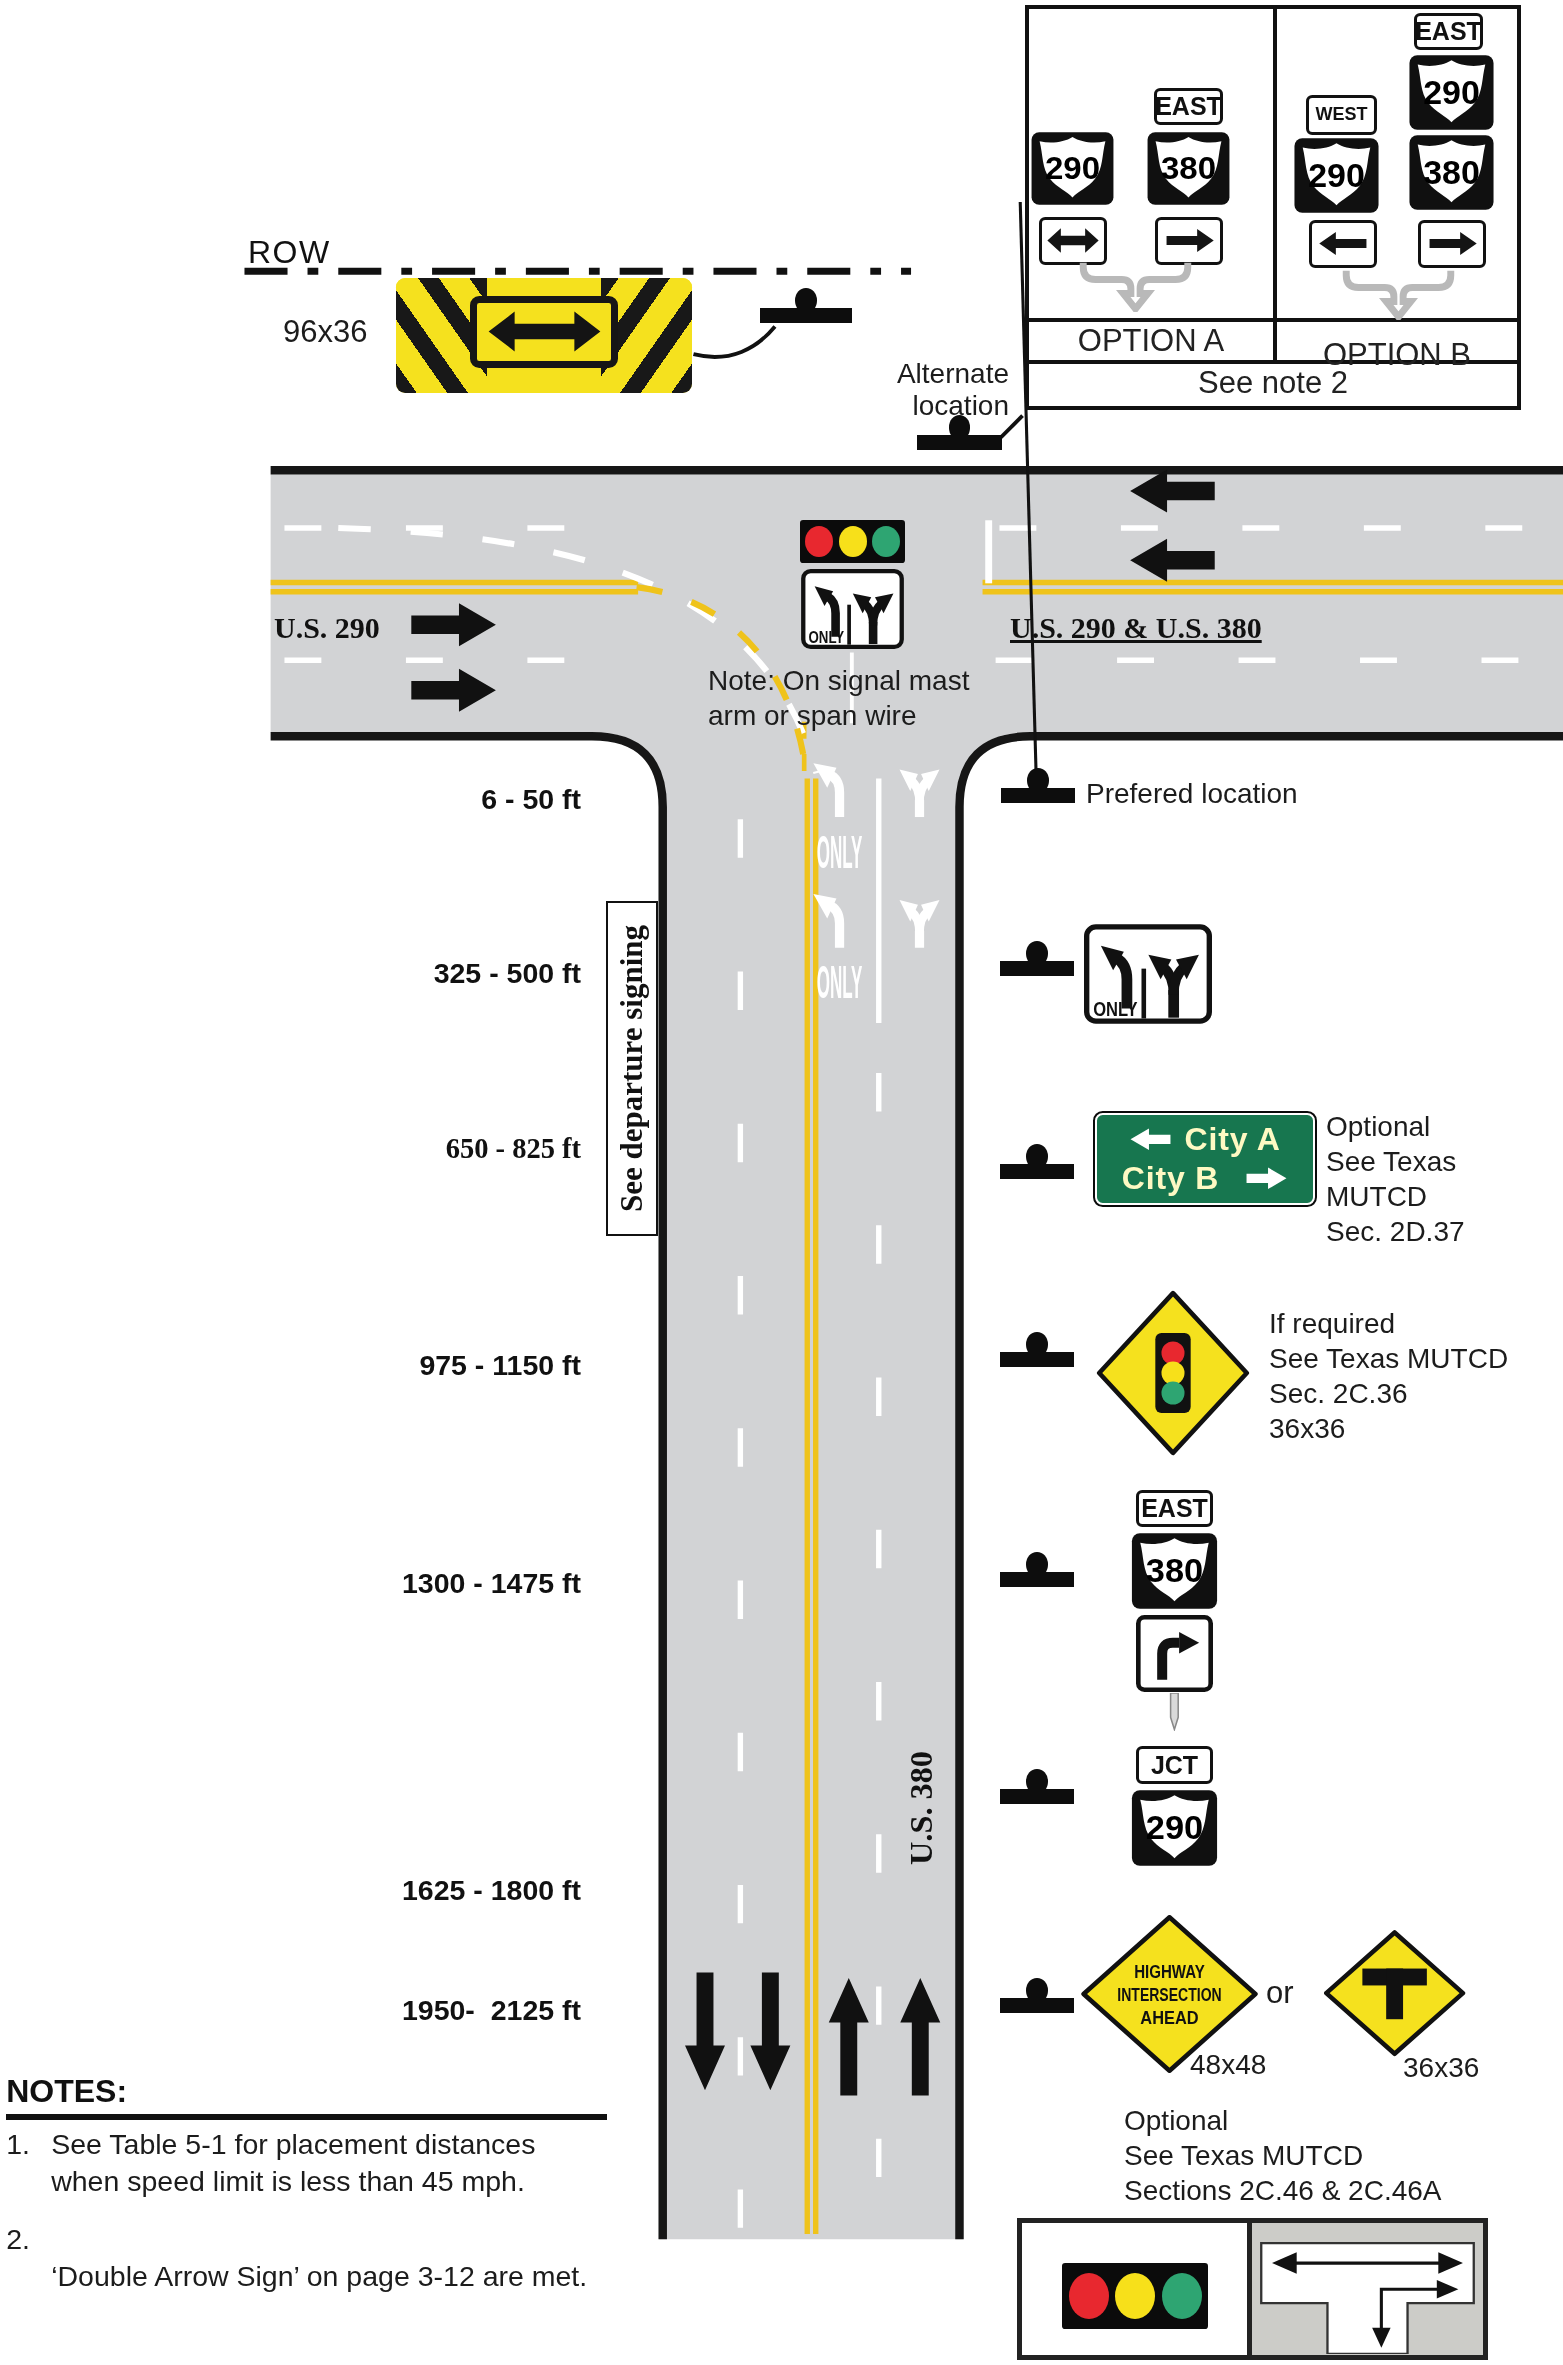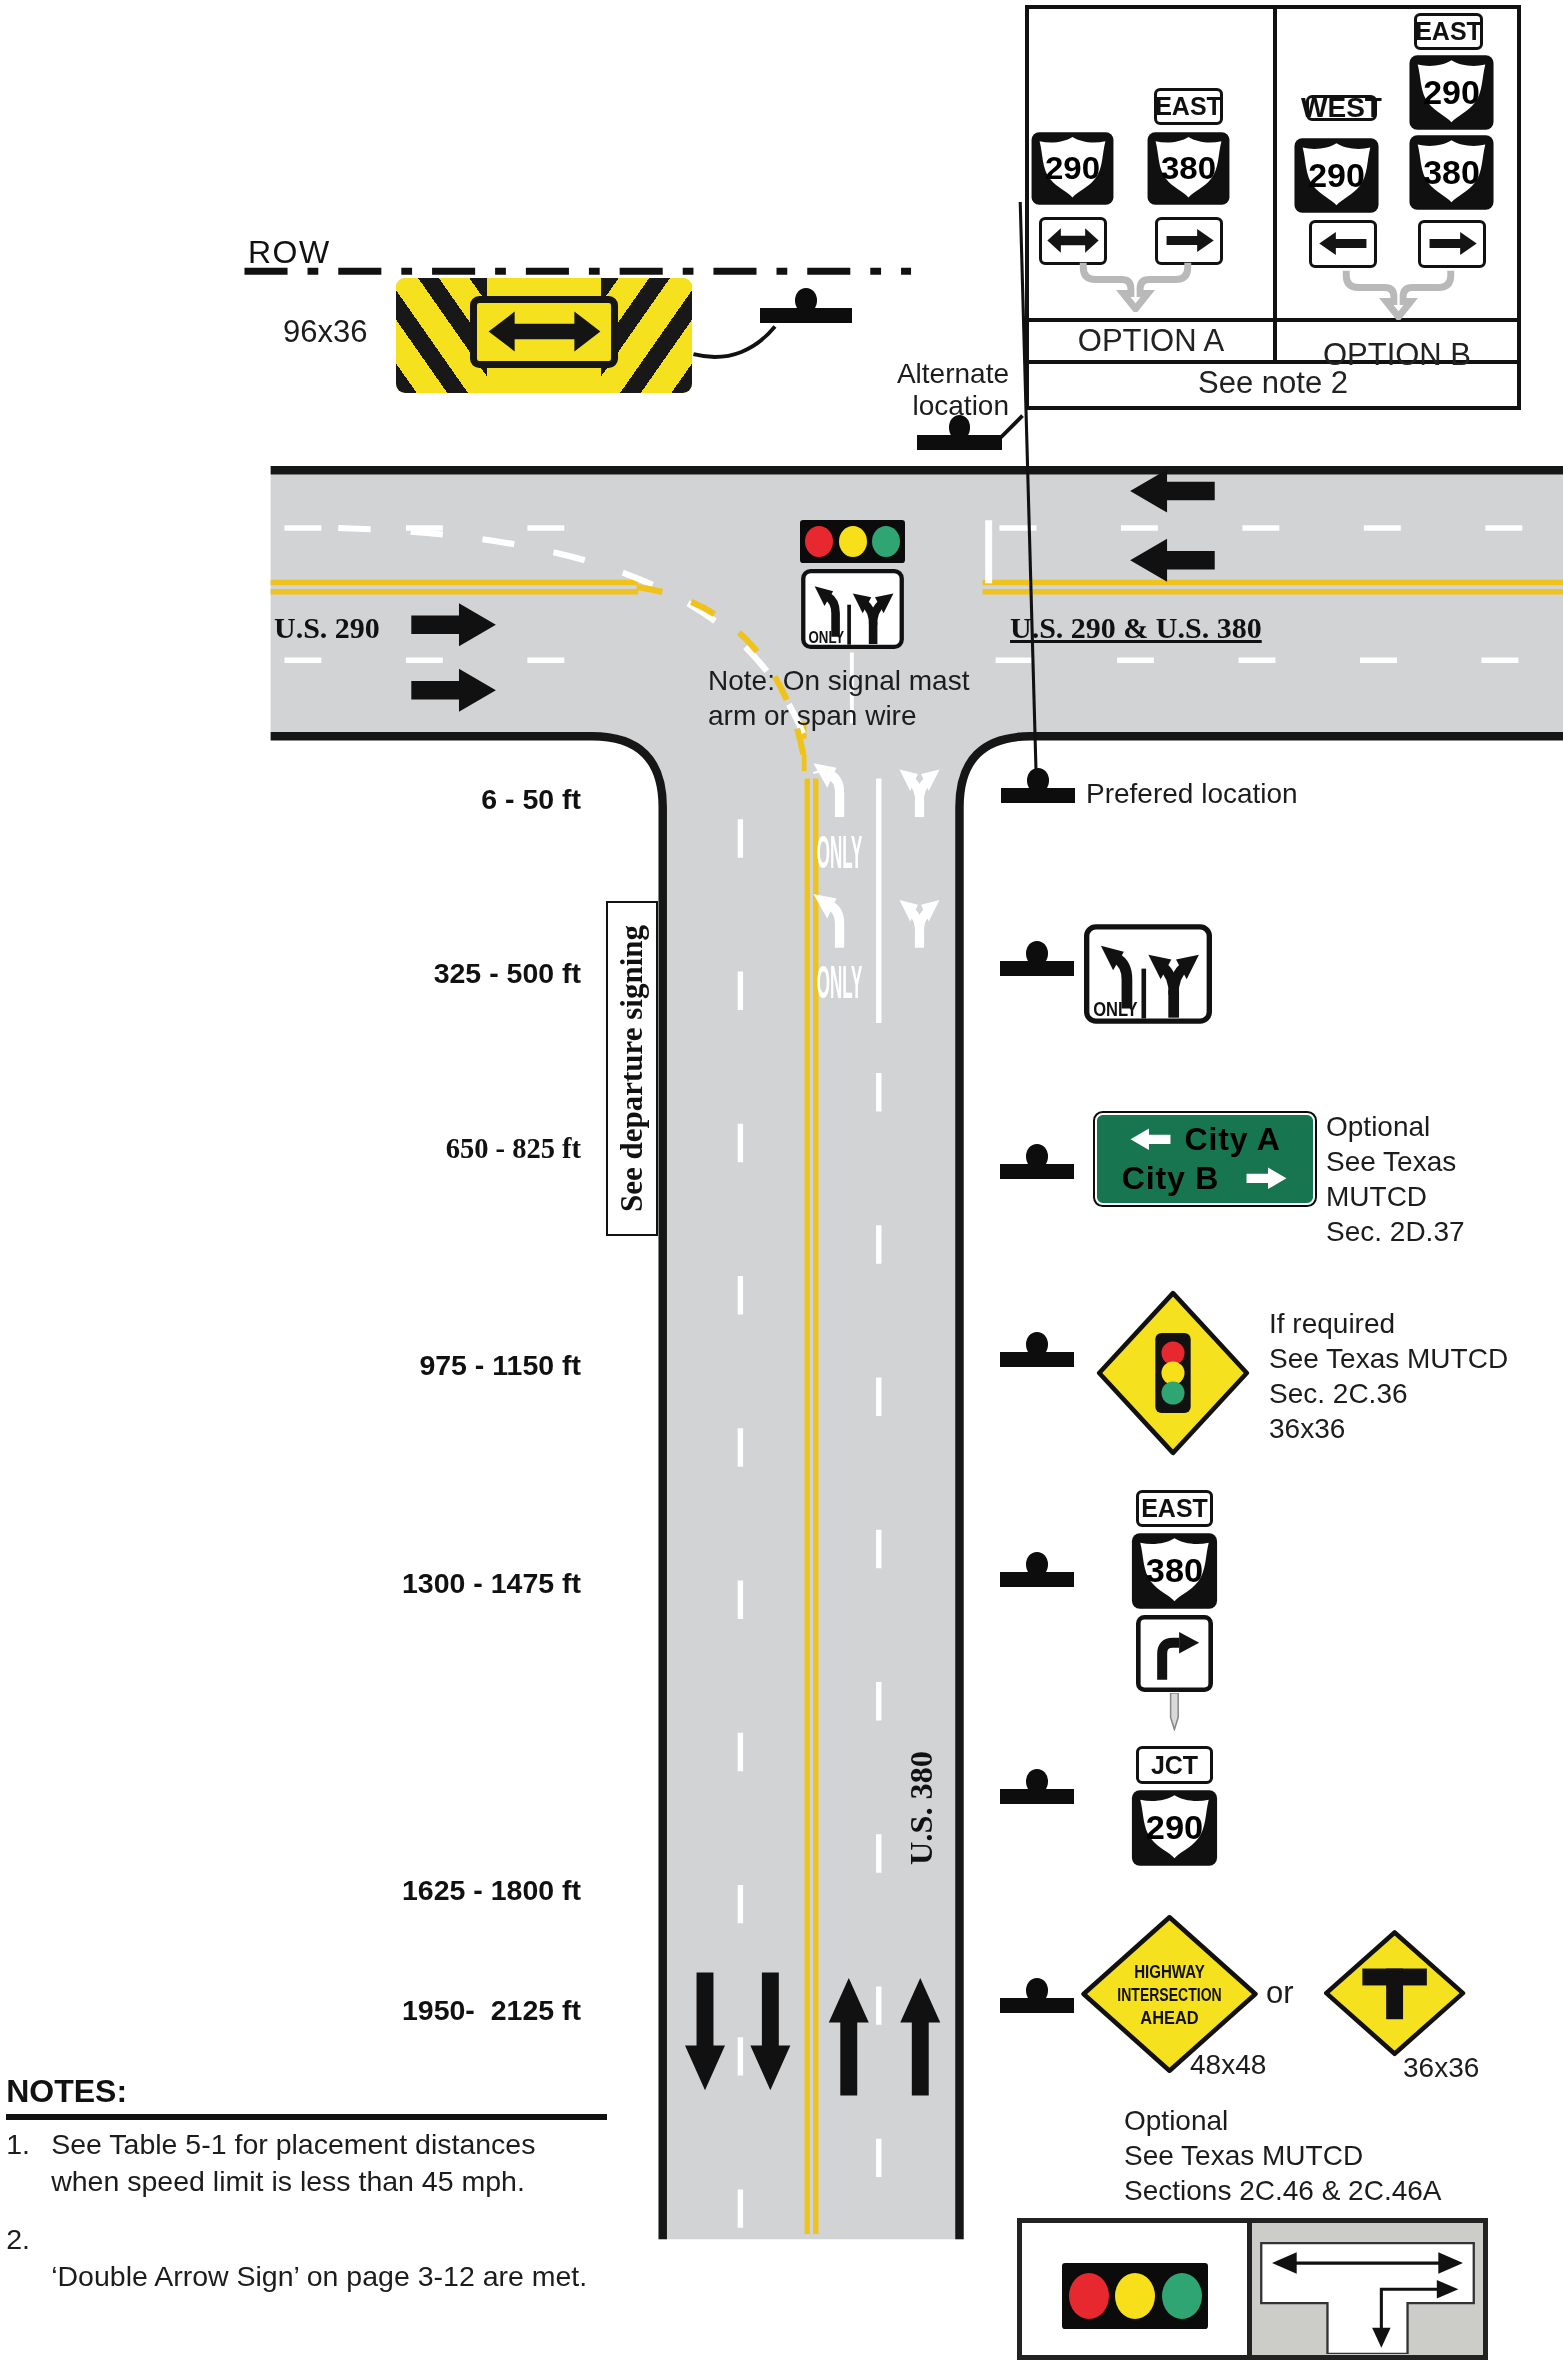--- a/index.html
+++ b/index.html
@@ -30,21 +30,21 @@
   .signal-h{position:absolute;background:#0b0b0b;border-radius:3.1px;display:flex;align-items:center;justify-content:space-evenly;}
   .signal-h i{display:block;border-radius:50%;}
   
   .da-sign{position:absolute;left:396px;top:278px;width:296px;height:115px;border-radius:9.2px;overflow:hidden;background:#F5E11E;}
   .da-stripes-l,.da-stripes-r{position:absolute;top:0;bottom:0;width:91px;}
   .da-stripes-l{left:0;background:repeating-linear-gradient(55deg,#181818 0 17px,#F5E11E 17px 42px);}
   .da-stripes-r{right:0;background:repeating-linear-gradient(-55deg,#181818 0 17px,#F5E11E 17px 42px);}
   .da-panel{position:absolute;left:74px;top:17.7px;width:148px;height:72px;background:#F5E11E;border:7px solid #161616;border-radius:9.2px;box-sizing:border-box;display:flex;align-items:center;justify-content:center;}
   
   .guide{position:absolute;left:1095px;top:1113px;width:220px;height:92px;background:#17764F;border:2.3px solid #fff;outline:2.3px solid #0a0a0a;border-radius:7.7px;box-sizing:border-box;display:flex;flex-direction:column;justify-content:space-evenly;padding:3.1px 7.7px;}
-  .guide .grow{display:flex;align-items:center;justify-content:center;color:#000000;font-weight:bold;font-size:32px;letter-spacing:0.8px;}
+  .guide .grow{display:flex;align-items:center;justify-content:center;color:#fef9c3;font-weight:bold;font-size:32px;letter-spacing:0.8px;}
   
   .notes-h{position:absolute;left:6.2px;top:2073px;font-weight:bold;font-size:32px;}
   .notes-rule{position:absolute;left:6.2px;top:2114px;width:601px;height:6.2px;background:#111;}
   .note-item{position:absolute;left:6.2px;display:flex;font-size:28.5px;line-height:37px;color:#1c1c1c;}
   .note-item .nnum{width:45px;flex:none;}
   
   .legend{position:absolute;left:1017px;top:2218px;width:471px;height:142px;border:5.4px solid #222;box-sizing:border-box;display:flex;background:#fff;}
   .leg-l{width:230px;position:relative;border-right:5.4px solid #222;background:#fff;}
   .leg-r{flex:1;position:relative;background:#CCCCC8;}
   
@@ -192,21 +192,21 @@
         <svg class="abs" style="left:127px;top:45px" width="95" height="77" viewBox="0 0 110 98">
           <rect x="1.5" y="1.5" width="107" height="95" rx="10" fill="#101010"></rect>
           <path d="M55,8 C44,15 27,17 12,13.5 C16.5,31 15,49 25.5,62.5 C35,74.5 48,79 55,87 C62,79 75,74.5 84.5,62.5 C95,49 93.5,31 98,13.5 C83,17 66,15 55,8 Z" fill="#fff"></path>
           <text x="55" y="63" text-anchor="middle" font-size="42" font-weight="bold" textLength="72" lengthAdjust="spacingAndGlyphs">290</text>
         </svg>
         <svg class="abs" style="left:127px;top:125px" width="95" height="77" viewBox="0 0 110 98">
           <rect x="1.5" y="1.5" width="107" height="95" rx="10" fill="#101010"></rect>
           <path d="M55,8 C44,15 27,17 12,13.5 C16.5,31 15,49 25.5,62.5 C35,74.5 48,79 55,87 C62,79 75,74.5 84.5,62.5 C95,49 93.5,31 98,13.5 C83,17 66,15 55,8 Z" fill="#fff"></path>
           <text x="55" y="63" text-anchor="middle" font-size="42" font-weight="bold" textLength="72" lengthAdjust="spacingAndGlyphs">380</text>
         </svg>
-        <div class="plaque" style="left:29px;top:86px;width:71px;height:26px;font-size:28px;">
+        <div class="plaque" style="left:29px;top:86px;width:71px;height:40px;font-size:18px;">
             <span>WEST</span>
           </div>
         <svg class="abs" style="left:12.3px;top:128px" width="95" height="77" viewBox="0 0 110 98">
           <rect x="1.5" y="1.5" width="107" height="95" rx="10" fill="#101010"></rect>
           <path d="M55,8 C44,15 27,17 12,13.5 C16.5,31 15,49 25.5,62.5 C35,74.5 48,79 55,87 C62,79 75,74.5 84.5,62.5 C95,49 93.5,31 98,13.5 C83,17 66,15 55,8 Z" fill="#fff"></path>
           <text x="55" y="63" text-anchor="middle" font-size="42" font-weight="bold" textLength="72" lengthAdjust="spacingAndGlyphs">290</text>
         </svg>
         <div class="plaque" style="left:32px;top:211px;width:68px;height:48px;">
           <svg width="51" height="29" viewBox="0 0 80 44">
               <path d="M76,15 H28 V4 L2,22 L28,40 V29 H76 Z" fill="#141414"></path>

